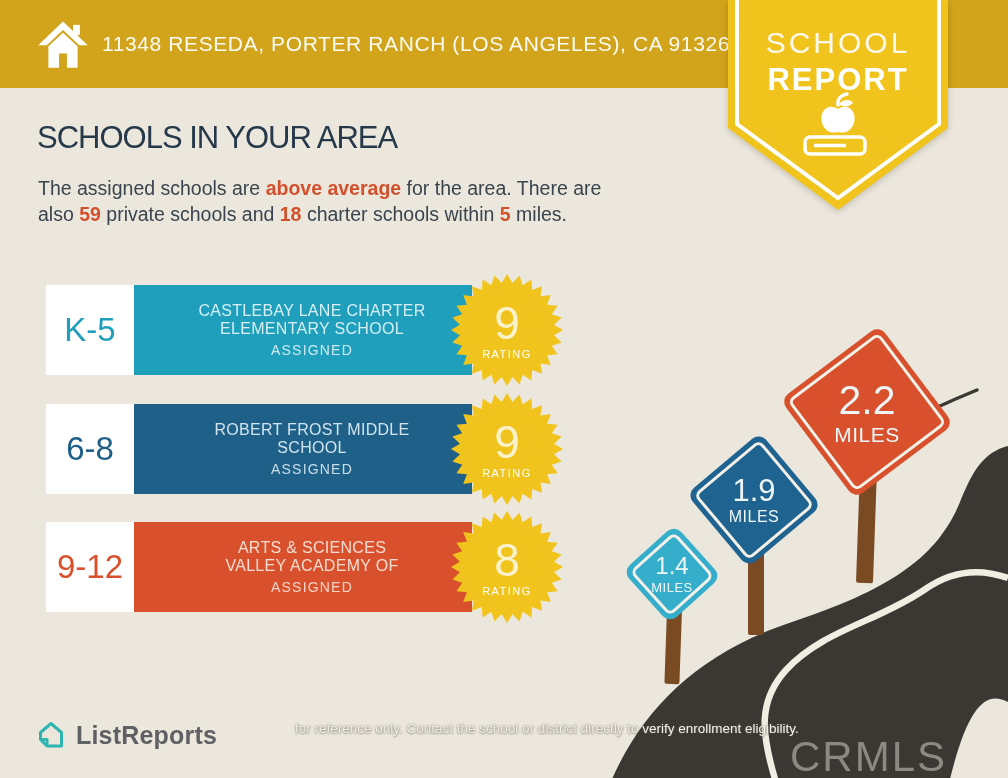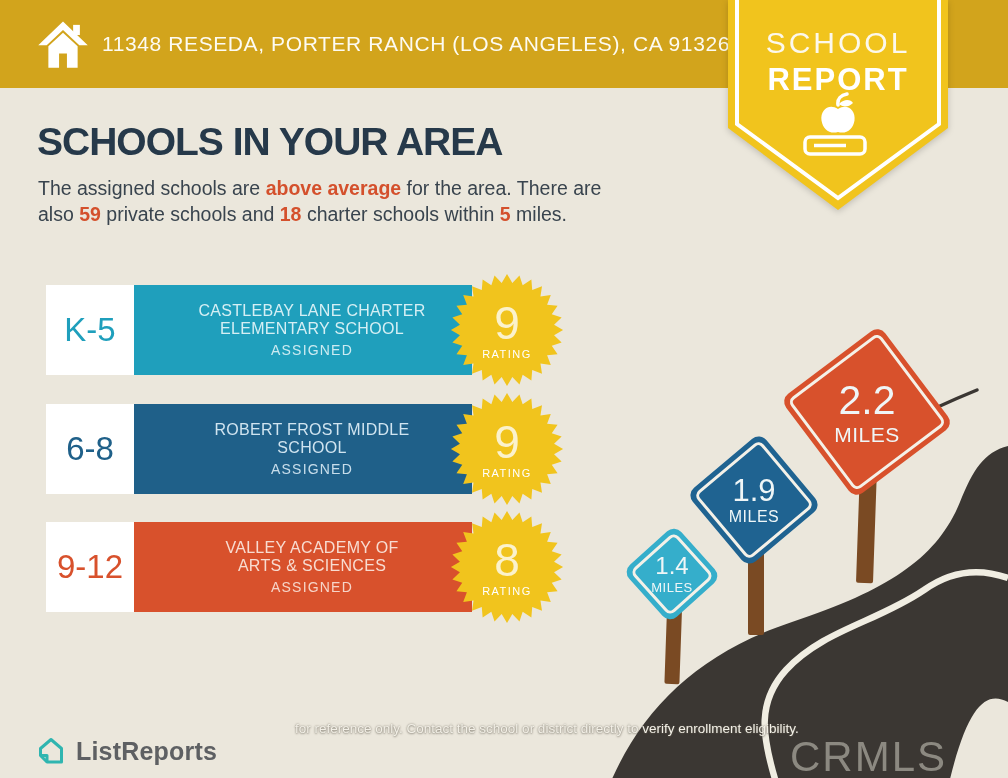--- a/index.html
+++ b/index.html
@@ -20,21 +20,21 @@
 
   
   .pennant{position:absolute;left:728px;top:0;width:220px;height:215px;z-index:6;}
   .pennant svg.shape{position:absolute;inset:0;filter:drop-shadow(0 2px 3px rgba(0,0,0,.18));}
   .pennant .txt{position:absolute;left:0;top:26px;width:220px;text-align:center;color:#fff;}
   .badge-line1{font-size:30px;letter-spacing:3px;font-weight:400;color:#FCF8EC;}
   .badge-line2{font-size:31px;letter-spacing:2px;font-weight:700;margin-top:2px;}
   .apple-book{position:absolute;left:70px;top:92px;width:80px;height:70px;}
 
   
-  .title{position:absolute;left:37px;top:120px;font-size:39px;font-weight:700;
+  .title{position:absolute;left:37px;top:120px;font-size:31px;font-weight:400;
     letter-spacing:-1px;color:var(--navy);z-index:4;}
   .intro{position:absolute;left:38px;top:176px;width:680px;font-size:19.5px;line-height:1.32;
     color:var(--text);z-index:4;}
   .hl{color:var(--orange);font-weight:700;}
 
   
   .row{position:absolute;left:46px;height:69px;display:flex;z-index:4;text-align:center;}
   .grade-box{width:88px;height:90px;background:#fff;display:flex;align-items:center;justify-content:center;
     font-size:33px;}
   .bar{width:338px;height:90px;display:flex;flex-direction:column;justify-content:center;padding-left:18px;}
@@ -51,21 +51,21 @@
   .road-svg{position:absolute;inset:0;z-index:1;}
   .post{position:absolute;background:var(--post);border-radius:2px;z-index:2;}
   .sign{position:absolute;border-radius:10px;z-index:3;}
   .sign .inner{position:absolute;inset:5px;border:3.5px solid #F4F1E8;border-radius:7px;}
   .sign .content{position:absolute;inset:0;display:flex;flex-direction:column;align-items:center;
     justify-content:center;color:#EFF6F7;}
   .sign .v{line-height:1;}
   .sign .m{line-height:1;margin-top:3px;letter-spacing:.5px;}
 
   
-  .brand{position:absolute;left:36px;top:720px;display:flex;align-items:flex-end;gap:10px;z-index:5;margin-top:16px;}
+  .brand{position:absolute;left:36px;top:720px;display:flex;align-items:flex-end;gap:10px;z-index:5;}
   .brand-name{font-size:25px;font-weight:700;color:var(--gray-text);letter-spacing:.2px;}
   .disclaimer{position:absolute;left:295px;top:720px;width:620px;font-size:13.5px;line-height:1.32;
     color:#F3F0E7;z-index:5;text-shadow:0 0 2px rgba(110,105,92,.8),0 1px 2px rgba(90,86,76,.45);}
   .disclaimer b{font-weight:700;}
   .watermark{position:absolute;left:790px;top:733px;font-size:42px;letter-spacing:2px;
     color:var(--watermark);opacity:.85;z-index:5;}
 </style>
 </head>
 <body>
 
@@ -147,22 +147,22 @@
         <div class="rating-num">9</div>
         <div class="rating-word">RATING</div>
       </div>
     </div>
   </div>
 
   <div class="row" style="top:522px">
     <div class="grade-box" style="color: rgb(216, 81, 44);">9-12</div>
     <div class="bar" style="background-color: rgb(216, 81, 44);">
       <div class="school-name" style="color: rgb(248, 220, 209);">
-        <div>VALLEY ACADEMY OF</div>
-          <div>ARTS &amp; SCIENCES</div>
+        <div>ARTS &amp; SCIENCES</div>
+          <div>VALLEY ACADEMY OF</div>
       </div>
       <div class="school-status" style="color: rgb(248, 220, 209);">ASSIGNED</div>
     </div>
     <div class="rating-badge">
       <svg viewBox="-60 -60 120 120">
           <polygon class="burst" fill="var(--badge-yellow)" points="58.0,0.0 48.7,5.5 56.5,12.9 46.3,16.2 52.3,25.2 41.5,26.1 45.3,36.2 34.6,34.6 36.2,45.3 26.1,41.5 25.2,52.3 16.2,46.3 12.9,56.5 5.5,48.7 0.0,58.0 -5.5,48.7 -12.9,56.5 -16.2,46.3 -25.2,52.3 -26.1,41.5 -36.2,45.3 -34.6,34.6 -45.3,36.2 -41.5,26.1 -52.3,25.2 -46.3,16.2 -56.5,12.9 -48.7,5.5 -58.0,0.0 -48.7,-5.5 -56.5,-12.9 -46.3,-16.2 -52.3,-25.2 -41.5,-26.1 -45.3,-36.2 -34.6,-34.6 -36.2,-45.3 -26.1,-41.5 -25.2,-52.3 -16.2,-46.3 -12.9,-56.5 -5.5,-48.7 -0.0,-58.0 5.5,-48.7 12.9,-56.5 16.2,-46.3 25.2,-52.3 26.1,-41.5 36.2,-45.3 34.6,-34.6 45.3,-36.2 41.5,-26.1 52.3,-25.2 46.3,-16.2 56.5,-12.9 48.7,-5.5"></polygon>
         </svg>
       <div class="overlay">
         <div class="rating-num">8</div>
         <div class="rating-word">RATING</div>

